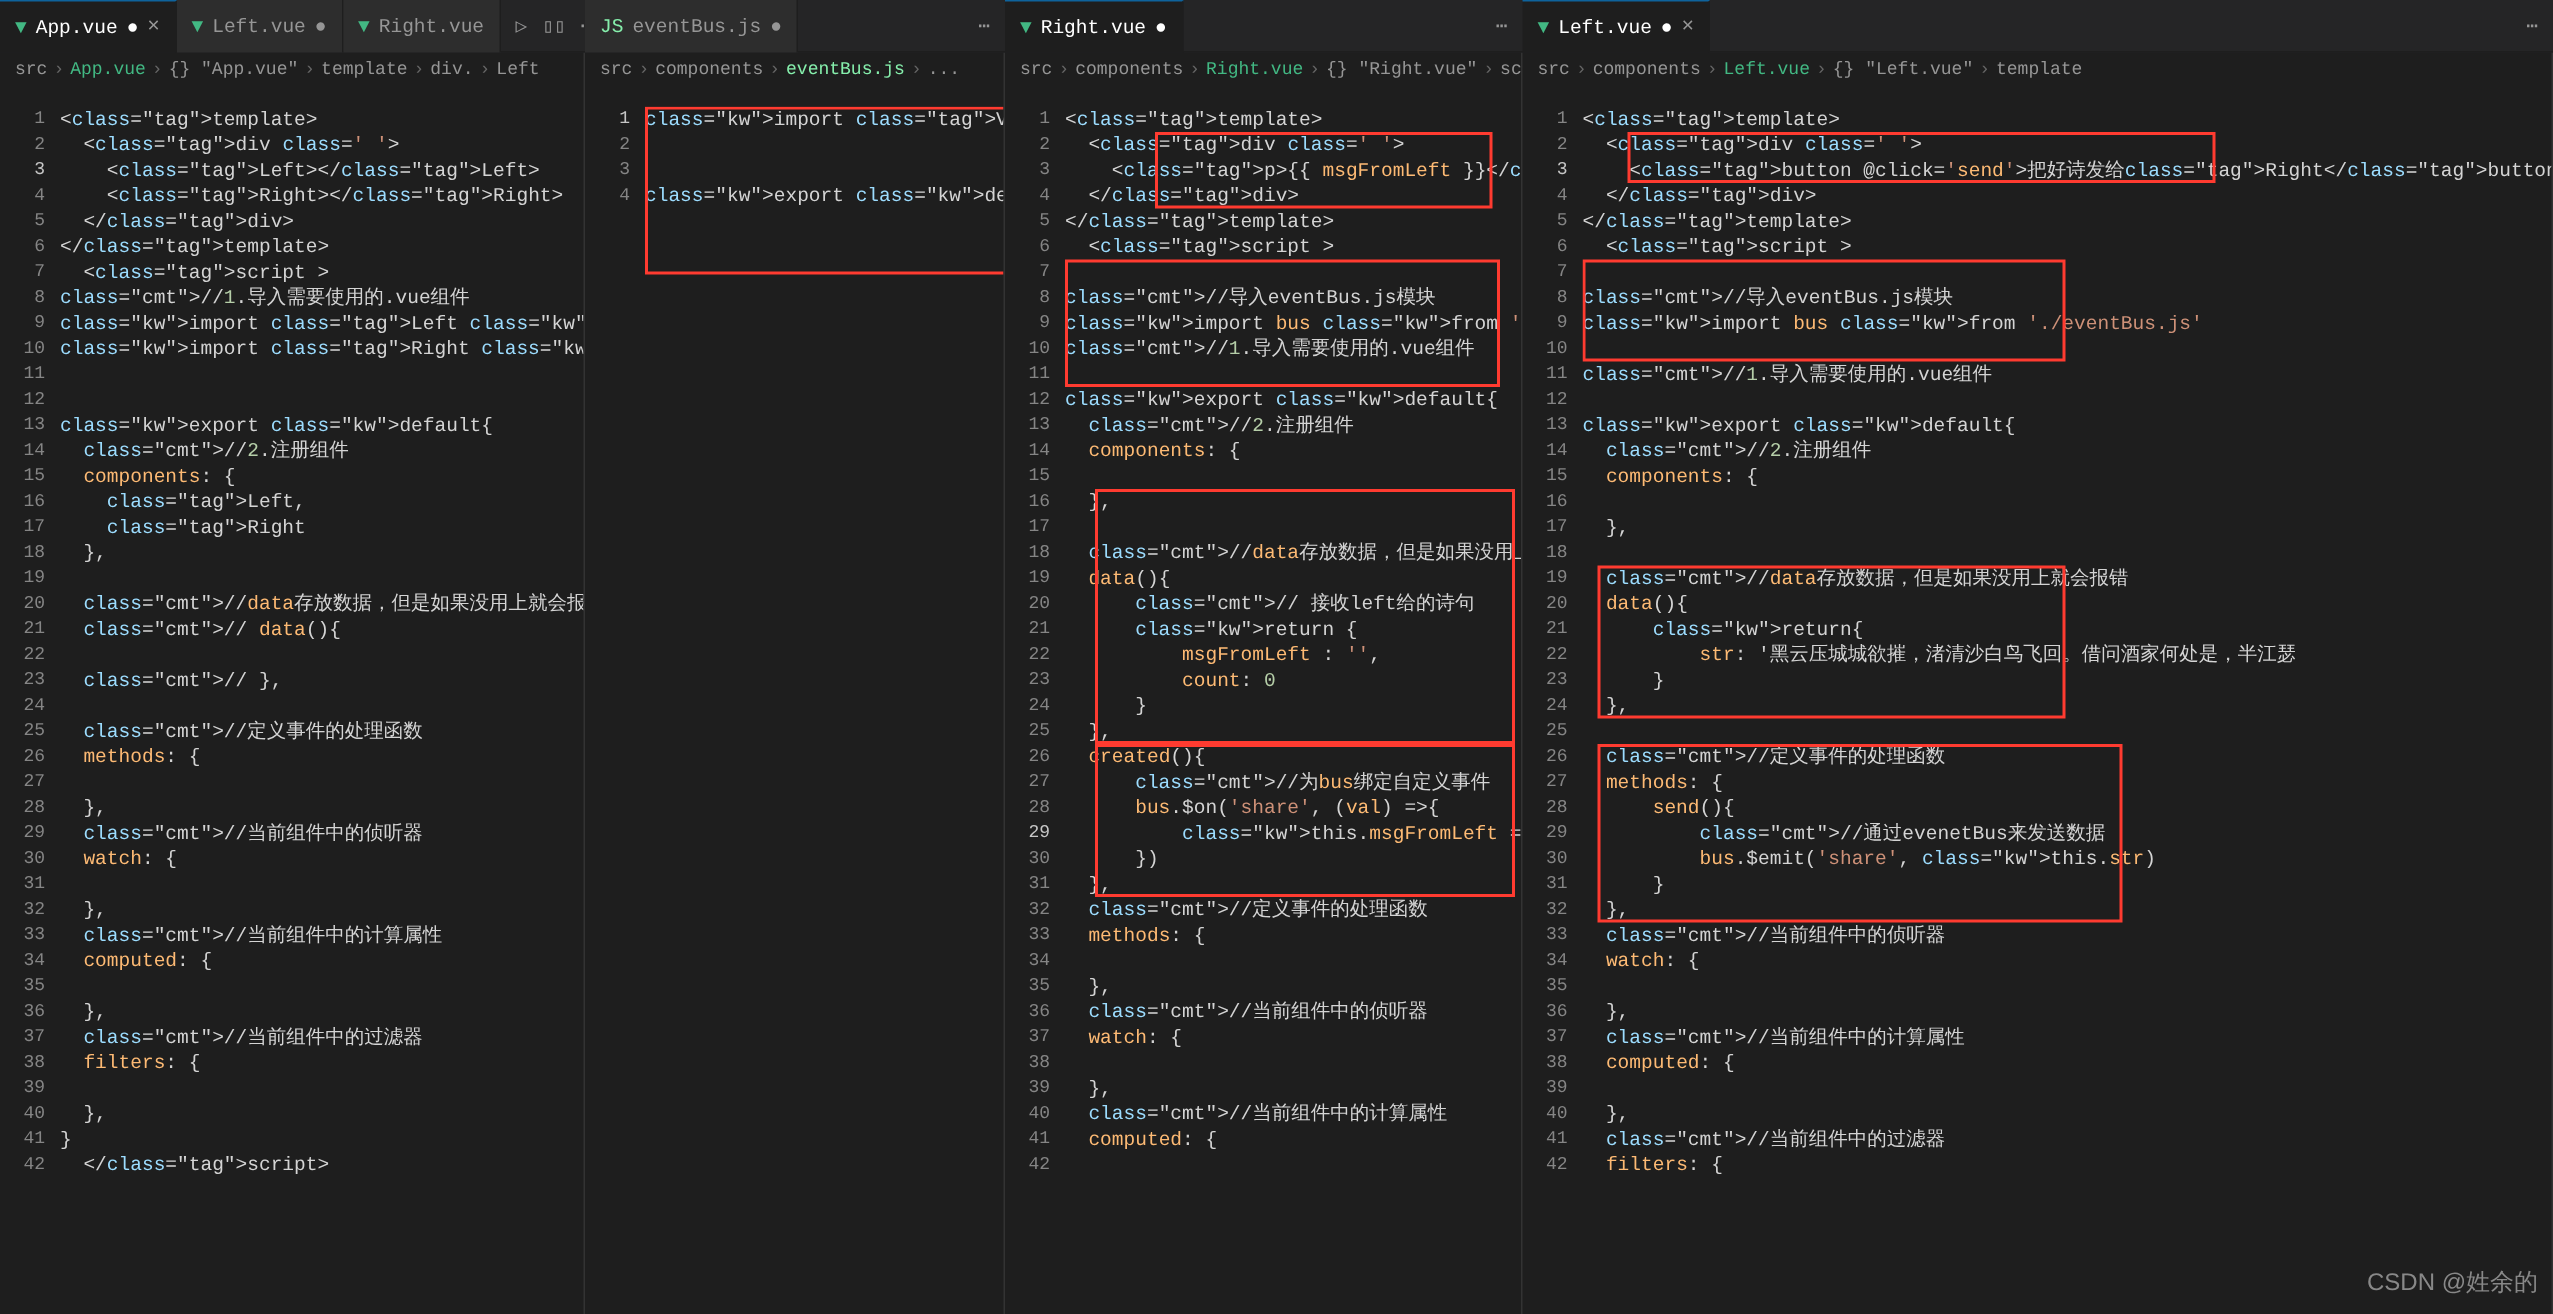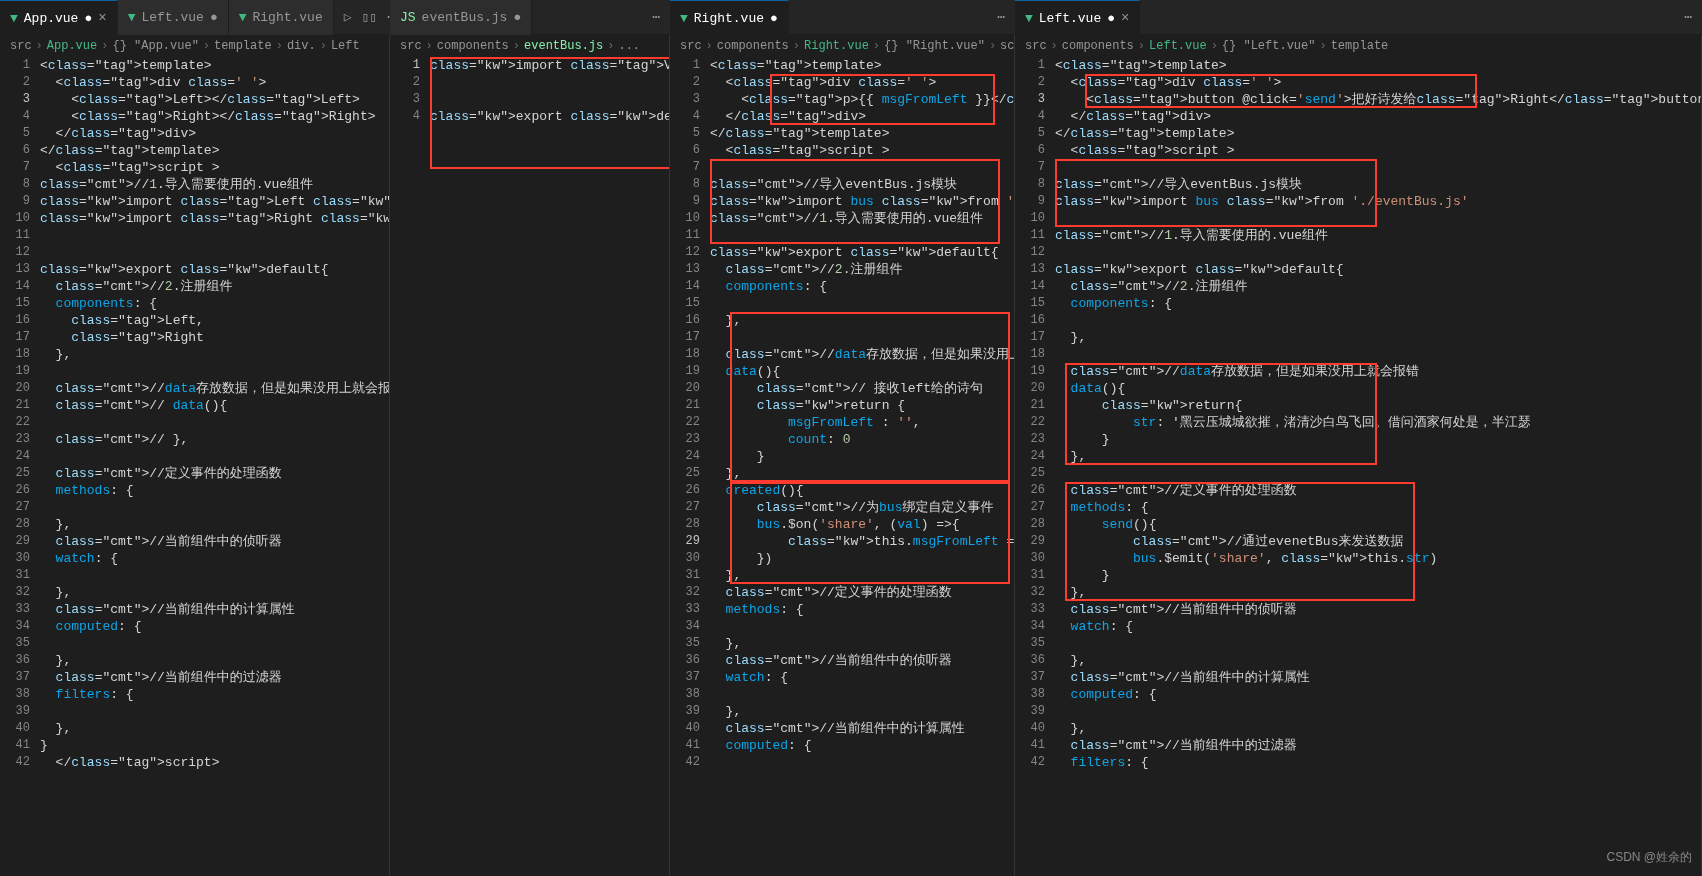--- a/index.html
+++ b/index.html
@@ -35,21 +35,21 @@
 }
 .tab.active { background: #1e1e1e; color: #fff; border-top: 1px solid #0e639c; }
 .vue-icon { color: #42b883; }
 .js-icon { color: #86efac; }
 .close { color: #969696; font-size: 14px; }
 .tab-actions { display: flex; align-items: center; gap: 10px; padding: 0 10px; color: #969696; }
 .breadcrumbs {
   display: flex;
   align-items: flex-end;
   height: 22px;
-  padding: 4px 10px;
+  padding: 18px 10px;
   font-size: 12px;
   color: #969696;
   gap: 4px;
   white-space: nowrap;
   overflow: hidden;
 }
 .bc-sep { color: #666; }
 .bc-item { display: inline-flex; align-items: center; gap: 3px; }
 .panes { display: flex; flex: 1; overflow: hidden; }
 .pane { display: flex; flex-direction: column; border-right: 1px solid #333; overflow: hidden; }
@@ -71,33 +71,33 @@
 .gutter .current { color: #c6c6c6; }
 .code {
   flex: 1;
   line-height: 17px;
   white-space: pre;
   overflow: hidden;
 }
 .code .line { height: 17px; }
 .attr { color: #9cdcfe; }
 .str { color: #ce9178; }
-.var { color: #0ea5e9; }
+.var { color: #fdba74; }
 .num { color: #b5cea8; }
 .box {
   position: absolute;
   border: 2px solid #ff3b30;
   pointer-events: none;
 }
 .watermark {
   position: absolute;
   right: 10px;
   bottom: 10px;
   color: #888;
-  font-size: 12px;
+  font-size: 16px;
   font-family: sans-serif;
 }
 </style>
 </head>
 <body>
 
 <div class="tabs-row">
   <div class="tab-group" style="width:390px;flex:0 0 390px">
     <div class="tab active">
       <span class="vue-icon">▼</span>

